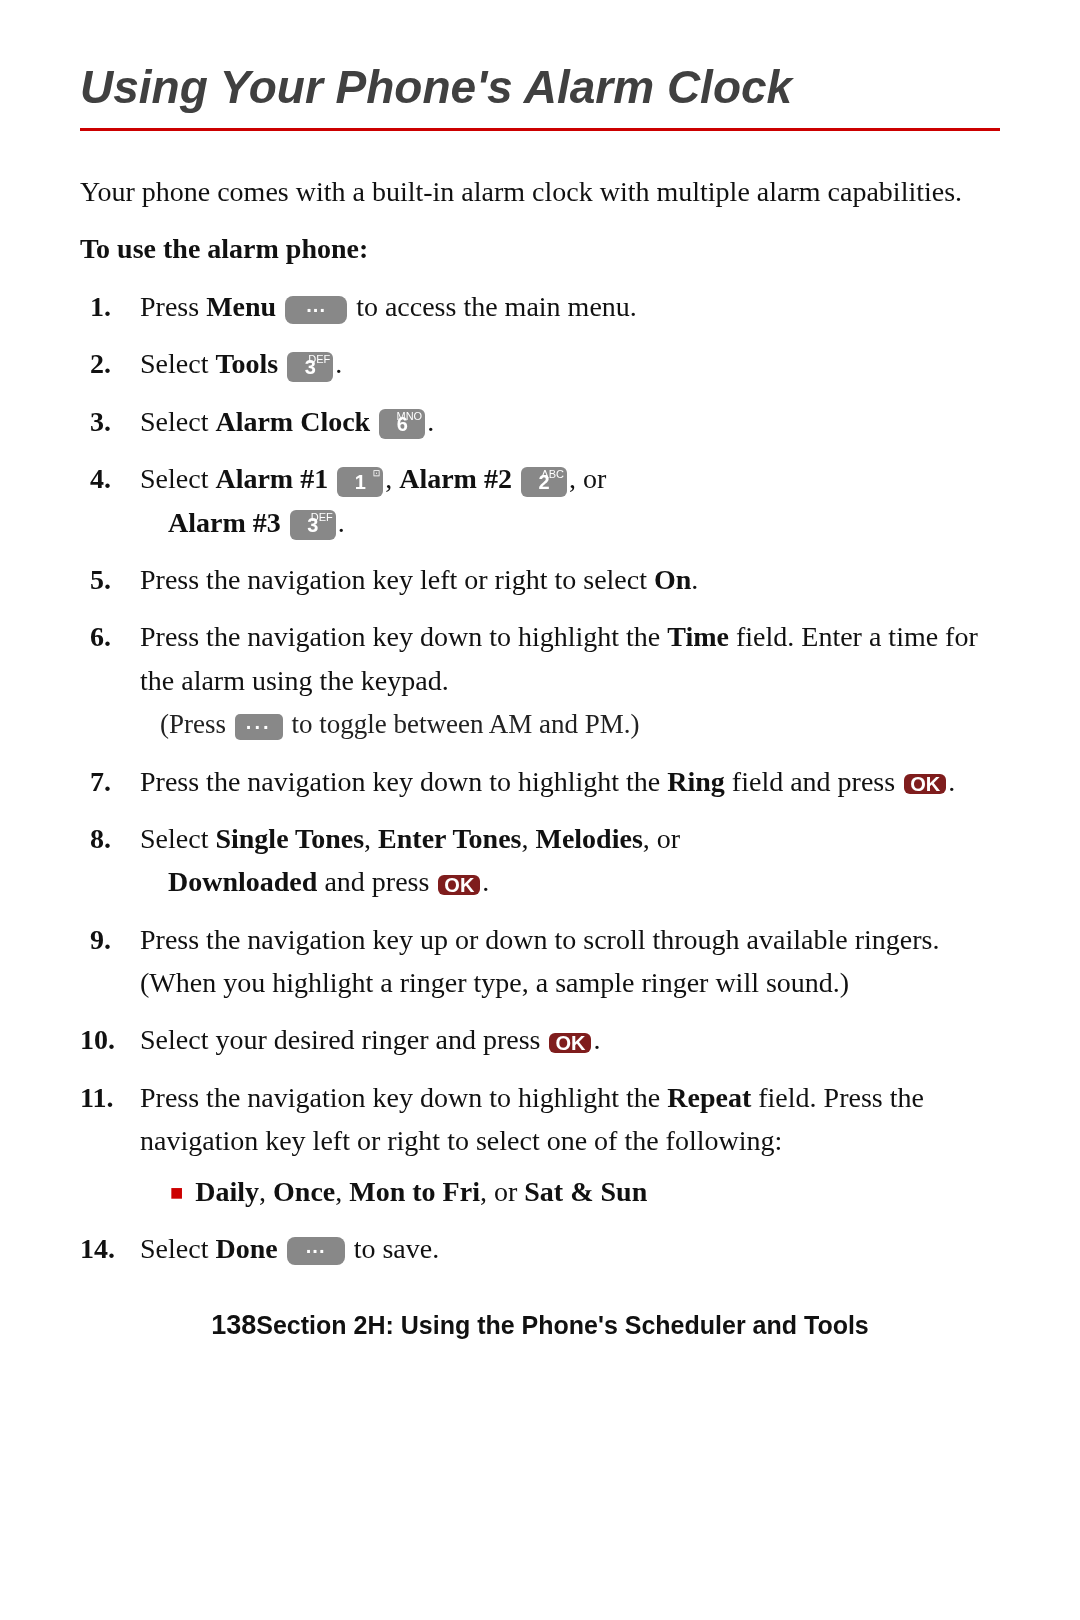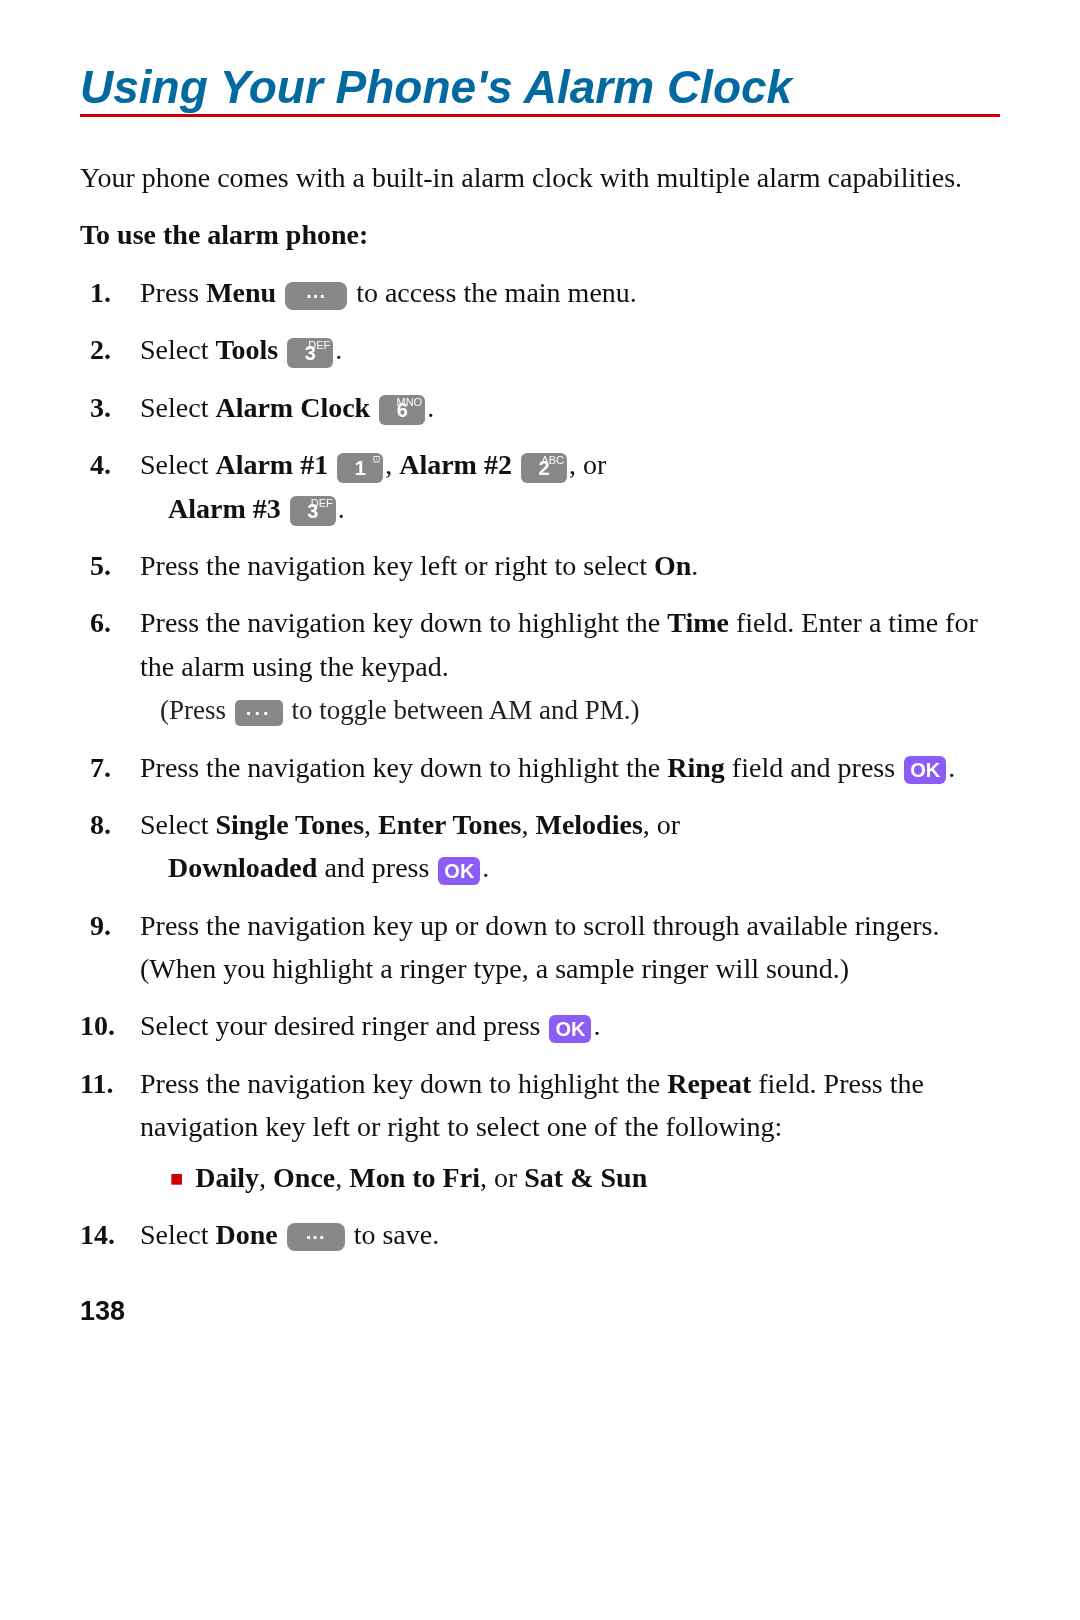--- a/index.html
+++ b/index.html
@@ -6,25 +6,25 @@
     body {
       width: 1080px;
       min-height: 1620px;
       background: #fff;
       font-family: Georgia, 'Times New Roman', serif;
       font-size: 28px;
       color: #111;
       padding: 60px 80px 60px 80px;
     }
     .page-title {
-      color: #0369a1;
+      color: #404040;
       font-size: 46px;
       font-weight: bold;
       font-family: Arial, sans-serif;
-      margin-bottom: 0;
+      margin-bottom: 14px;
       font-style: italic;
     }
     .title-underline {
       border: none;
       border-top: 3px solid #cc0000;
       margin-bottom: 40px;
     }
     .intro-text {
       font-size: 28px;
       margin-bottom: 20px;
@@ -90,24 +90,24 @@
     .key-menu {
       background: #888;
       border-radius: 8px;
       min-width: 62px;
       height: 28px;
       padding: 2px 10px;
       font-size: 16px;
     }
     
     .key-ok {
-      background: #8b5cf6;
+      background: #7f1d1d;
       border-radius: 6px;
       min-width: 38px;
-      height: 28px;
+      height: 20px;
       font-size: 18px;
       padding: 2px 6px;
     }
     
     .key-toggle {
       background: #888;
       border-radius: 5px;
       min-width: 46px;
       height: 26px;
       font-size: 16px;
@@ -137,21 +137,21 @@
       font-size: 27px;
       color: #222;
       margin-top: 6px;
       margin-bottom: 6px;
       line-height: 1.5;
     }
     .footer {
       margin-top: 40px;
       border-top: none;
       display: flex;
-      justify-content: space-between;
+      justify-content: center;
       align-items: center;
       font-size: 25px;
       font-family: Arial, sans-serif;
       font-weight: bold;
       color: #111;
     }
     .footer-page {
       font-size: 27px;
     }
     .footer-section {
@@ -280,13 +280,14 @@
     <span class="key-btn key-menu" style="min-width:58px;">
       <span class="key-main">···</span>
     </span>
     to save.
   </li>
 
 </ol>
 
 <div class="footer">
   <span class="footer-page">138</span>
+  <span class="footer-section">Section 2H: Using the Phone's Scheduler and Tools</span>
 </div>
 
 </body></html>

